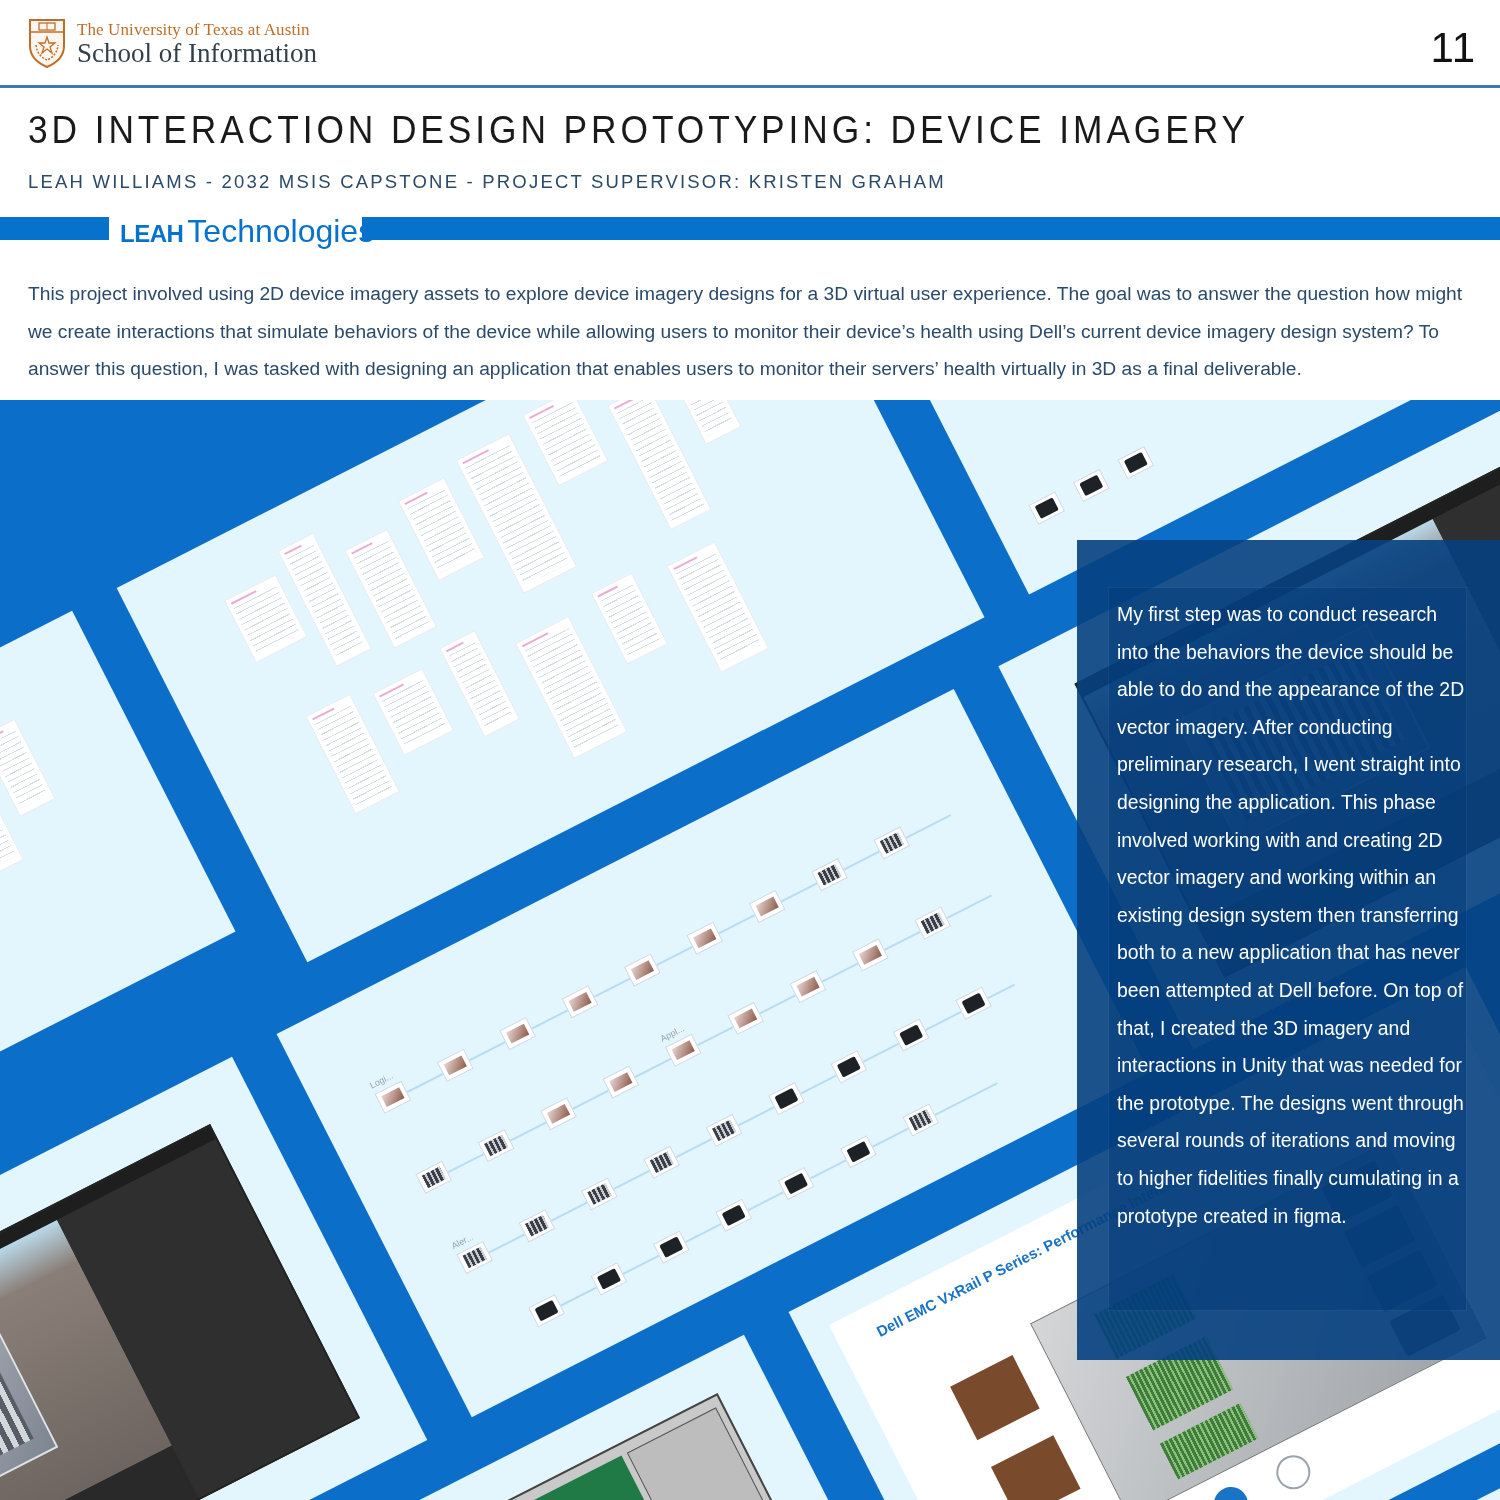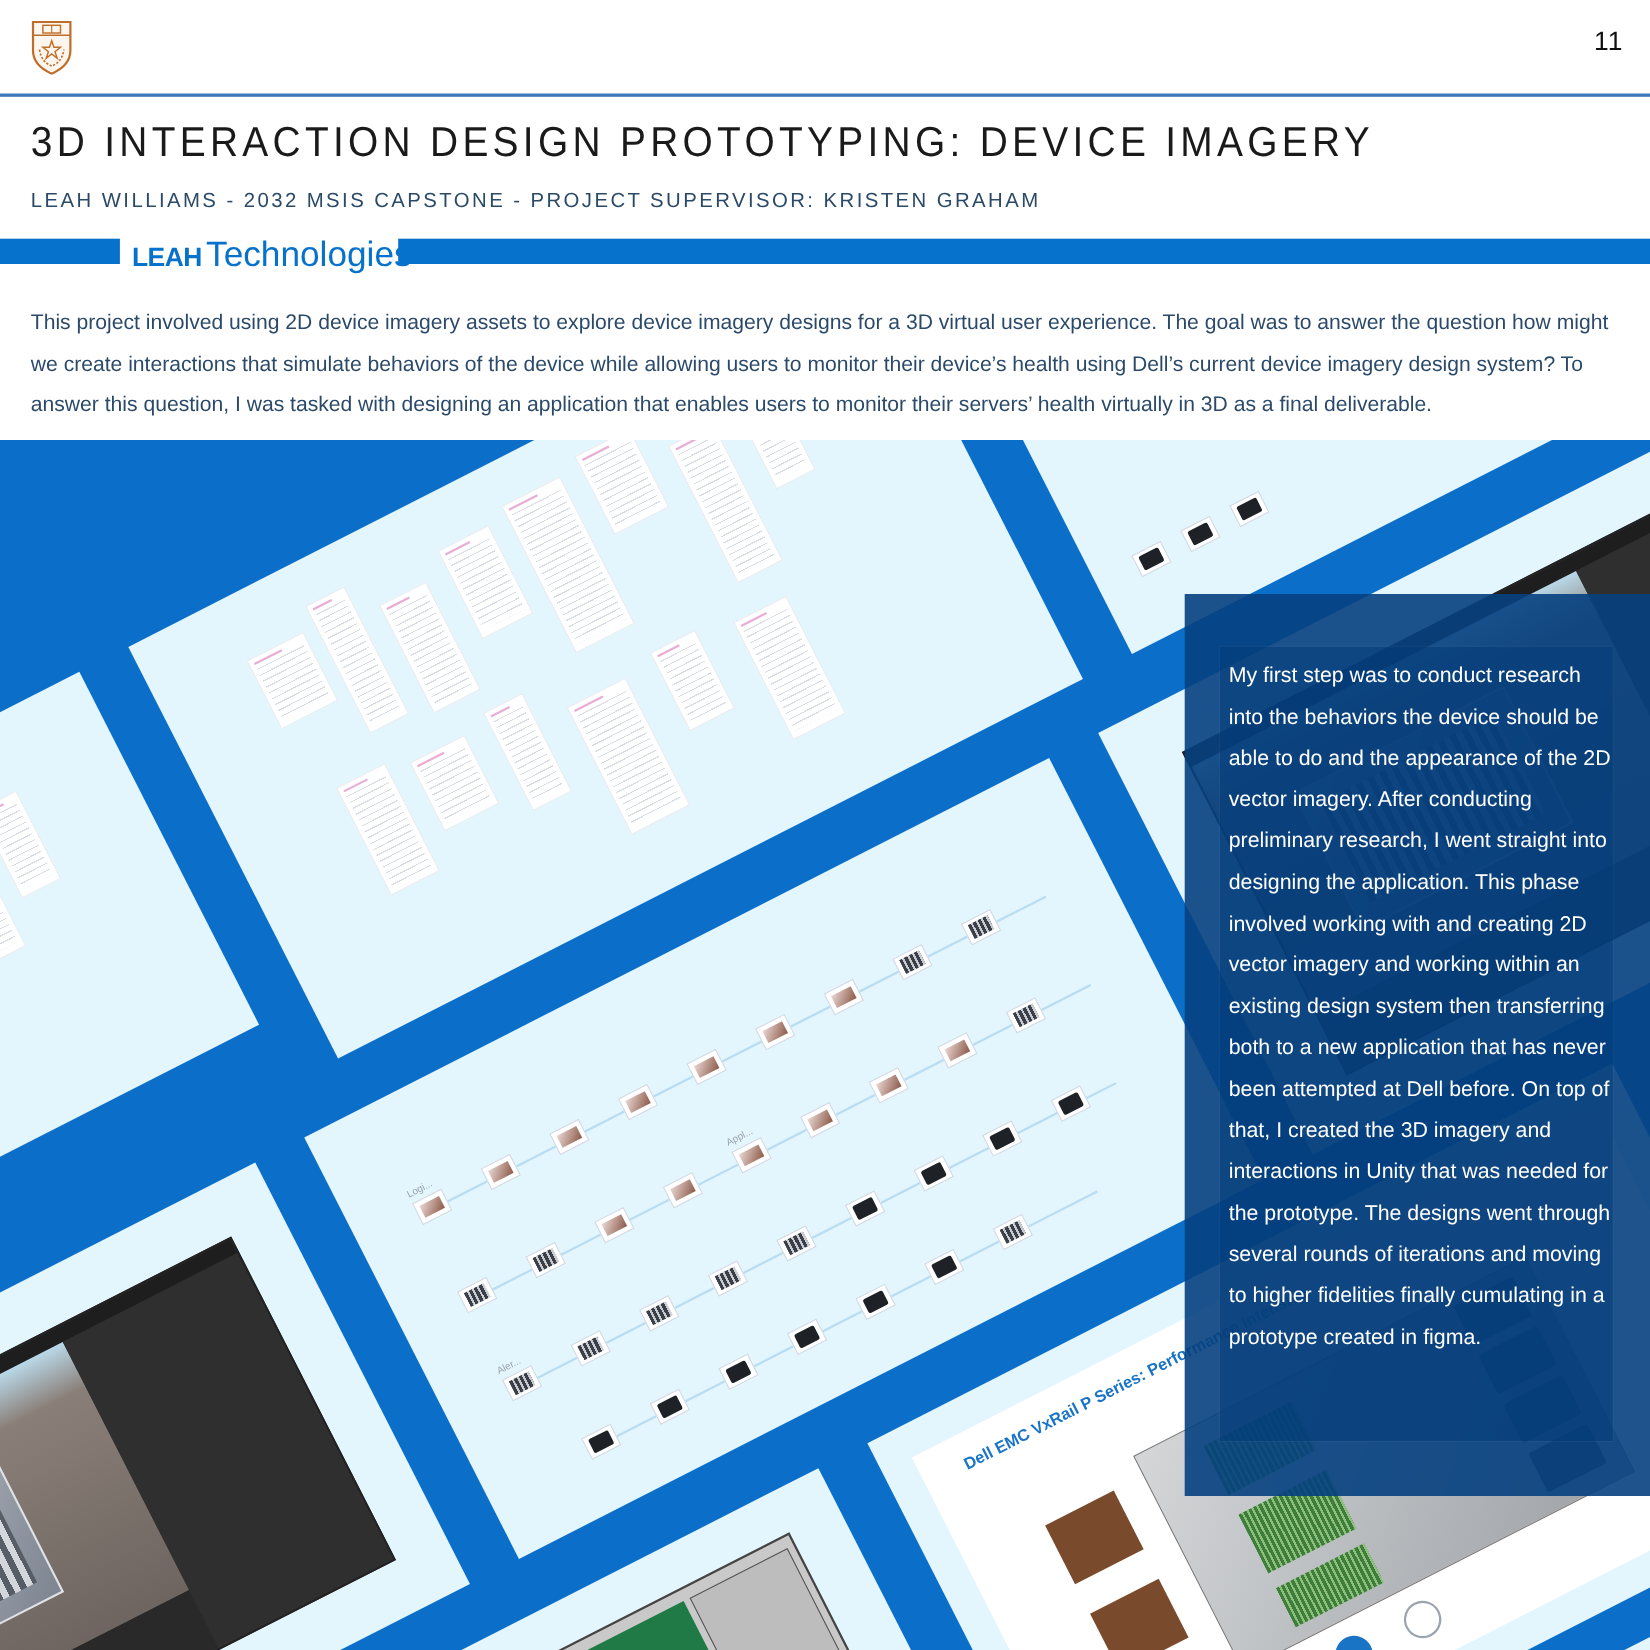--- a/index.html
+++ b/index.html
@@ -7,21 +7,21 @@
   body { position: relative; font-family: "Liberation Sans", sans-serif; }
 
   
   .header { position: absolute; left: 0; top: 0; width: 1500px; height: 88px; background: #fff; }
   .header-rule { position: absolute; left: 0; top: 85px; width: 1500px; height: 3px; background: #3d78b8; }
   .ut-logo { position: absolute; left: 28px; top: 18px; display: flex; align-items: center; }
   .ut-shield { width: 38px; height: 50px; margin-right: 11px; }
   .ut-text { display: flex; flex-direction: column; }
   .ut-line1 { font-family: "Liberation Serif", serif; font-size: 17px; color: #bf6e2a; line-height: 19px; letter-spacing: 0.1px; }
   .ut-line2 { font-family: "Liberation Serif", serif; font-size: 27px; color: #333f48; line-height: 28px; }
-  .page-number { position: absolute; right: 24px; top: 24px; font-size: 24px; color: #111; font-weight: 300; letter-spacing: 1px; }
+  .page-number { position: absolute; right: 24px; top: 24px; font-size: 42px; color: #111; font-weight: 300; letter-spacing: 1px; }
 
   
   .title { position: absolute; left: 28px; top: 109px; font-size: 38px; letter-spacing: 4.2px; color: #1a1a1a; font-weight: 400; white-space: nowrap; transform: scaleX(0.93); transform-origin: left; }
   .subtitle { position: absolute; left: 28px; top: 171px; font-size: 18.5px; letter-spacing: 2.2px; color: #2a4a68; white-space: nowrap; }
 
   
   .dell-band { position: absolute; left: 0; top: 217px; width: 1500px; height: 23px; }
   .dell-bar-left { position: absolute; left: 0; top: 0; width: 109px; height: 23px; background: #0672cb; }
   .dell-bar-right { position: absolute; left: 362px; top: 0; width: 1138px; height: 23px; background: #0672cb; }
   .dell-logo { position: absolute; left: 120px; top: -4px; display: flex; align-items: baseline; height: 30px; }
@@ -84,20 +84,24 @@
 <div class="header">
   <div class="ut-logo">
     <svg class="ut-shield" viewBox="0 0 38 50">
       <path d="M2 2 H36 V28 C36 40 26 46 19 49 C12 46 2 40 2 28 Z" fill="#fdf6ee" stroke="#bf6e2a" stroke-width="2"></path>
       <line x1="2" y1="14" x2="36" y2="14" stroke="#bf6e2a" stroke-width="1.5"></line>
       <rect x="11" y="5" width="16" height="7" fill="none" stroke="#bf6e2a" stroke-width="1.3"></rect>
       <line x1="19" y1="5" x2="19" y2="12" stroke="#bf6e2a" stroke-width="1"></line>
       <polygon points="19,19 21,25 27,25 22,29 24,35 19,31 14,35 16,29 11,25 17,25" fill="none" stroke="#bf6e2a" stroke-width="1.3"></polygon>
       <path d="M8 27 C9 36 14 40 19 42 C24 40 29 36 30 27" fill="none" stroke="#bf6e2a" stroke-width="1.5" stroke-dasharray="2 1.5"></path>
     </svg>
+    <div class="ut-text">
+      <span class="ut-line1">The University of Texas at Austin</span>
+      <span class="ut-line2">School of Information</span>
+    </div>
   </div>
   <div class="page-number">11</div>
   <div class="header-rule"></div>
 </div>
 
 <h1 class="title">3D INTERACTION DESIGN PROTOTYPING: DEVICE IMAGERY</h1>
 <div class="subtitle">LEAH WILLIAMS - 2032 MSIS CAPSTONE - PROJECT SUPERVISOR: KRISTEN GRAHAM</div>
 
 <div class="dell-band">
   <div class="dell-bar-left"></div>

